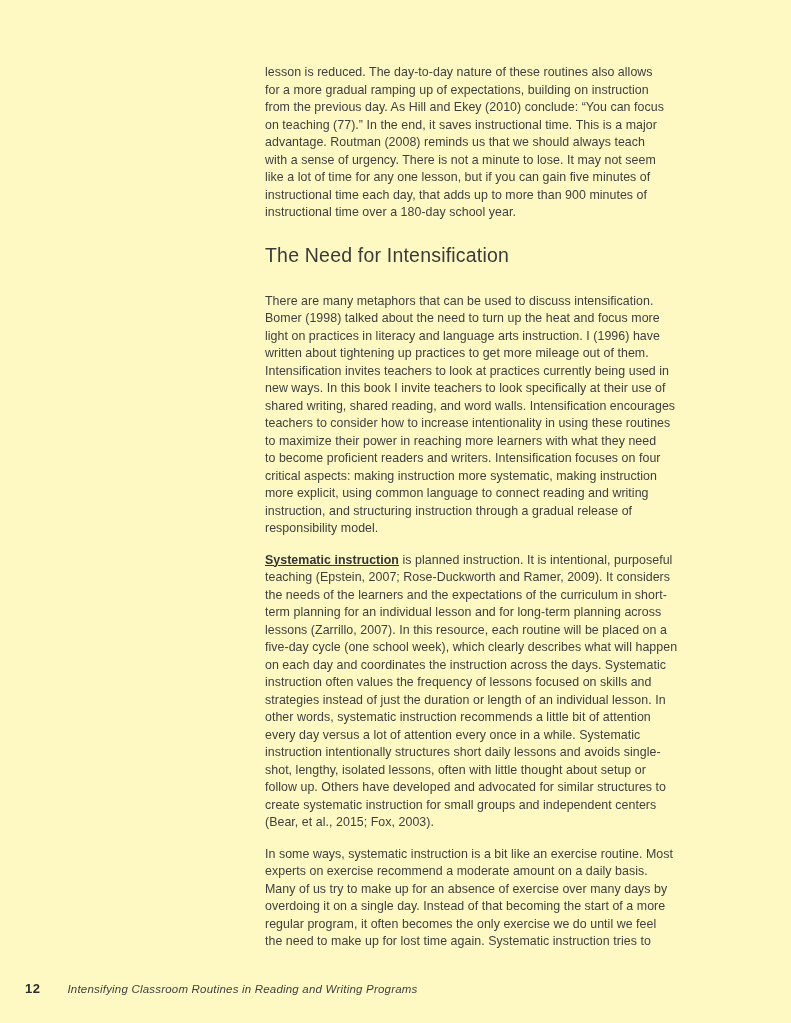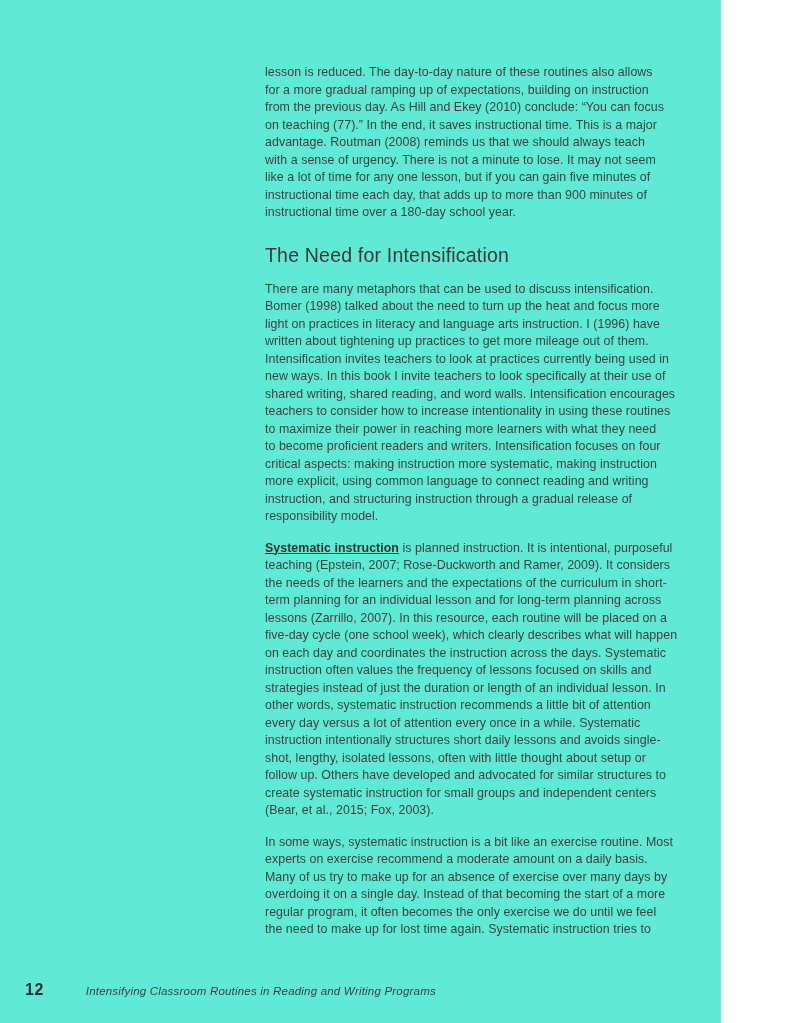--- a/index.html
+++ b/index.html
@@ -2,23 +2,23 @@
 <html><head>
 <meta charset="utf-8">
 <style>
   html, body {
     margin: 0;
     padding: 0;
     background: #ffffff;
   }
   .book-page {
     position: relative;
-    width: 721px;
+    width: 791px;
     height: 1023px;
-    background: #5eead4;
+    background: #fef9c3;
     font-family: "Liberation Sans", sans-serif;
     overflow: hidden;
   }
   .text-column {
     position: absolute;
     left: 265px;
     top: 64px;
     width: 462px;
     color: #3f3f3f;
   }
@@ -26,44 +26,44 @@
     margin: 0 0 14px 0;
     font-size: 12.4px;
     line-height: 17.5px;
     white-space: pre-line;
     letter-spacing: 0.05px;
   }
   h2.section-heading {
     font-size: 19.5px;
     font-weight: 400;
     color: #3a3a3a;
-    margin: 20px 0 12px 0;
+    margin: 20px 0 24px 0;
     line-height: 27px;
     letter-spacing: 0.2px;
   }
   .bold-lead {
     font-weight: 700;
     color: #343434;
     text-decoration: underline;
   }
   .page-footer {
     position: absolute;
     left: 25px;
     top: 981px;
     display: flex;
     align-items: baseline;
   }
   .page-number {
-    font-size: 16px;
+    font-size: 13px;
     font-weight: 700;
     color: #2d2d2d;
     letter-spacing: 0.5px;
   }
   .running-title {
-    margin-left: 42px;
+    margin-left: 27px;
     font-size: 11.5px;
     font-style: italic;
     color: #3f3f3f;
     letter-spacing: 0.2px;
   }
 </style>
 </head>
 <body>
 
 <div class="book-page">

